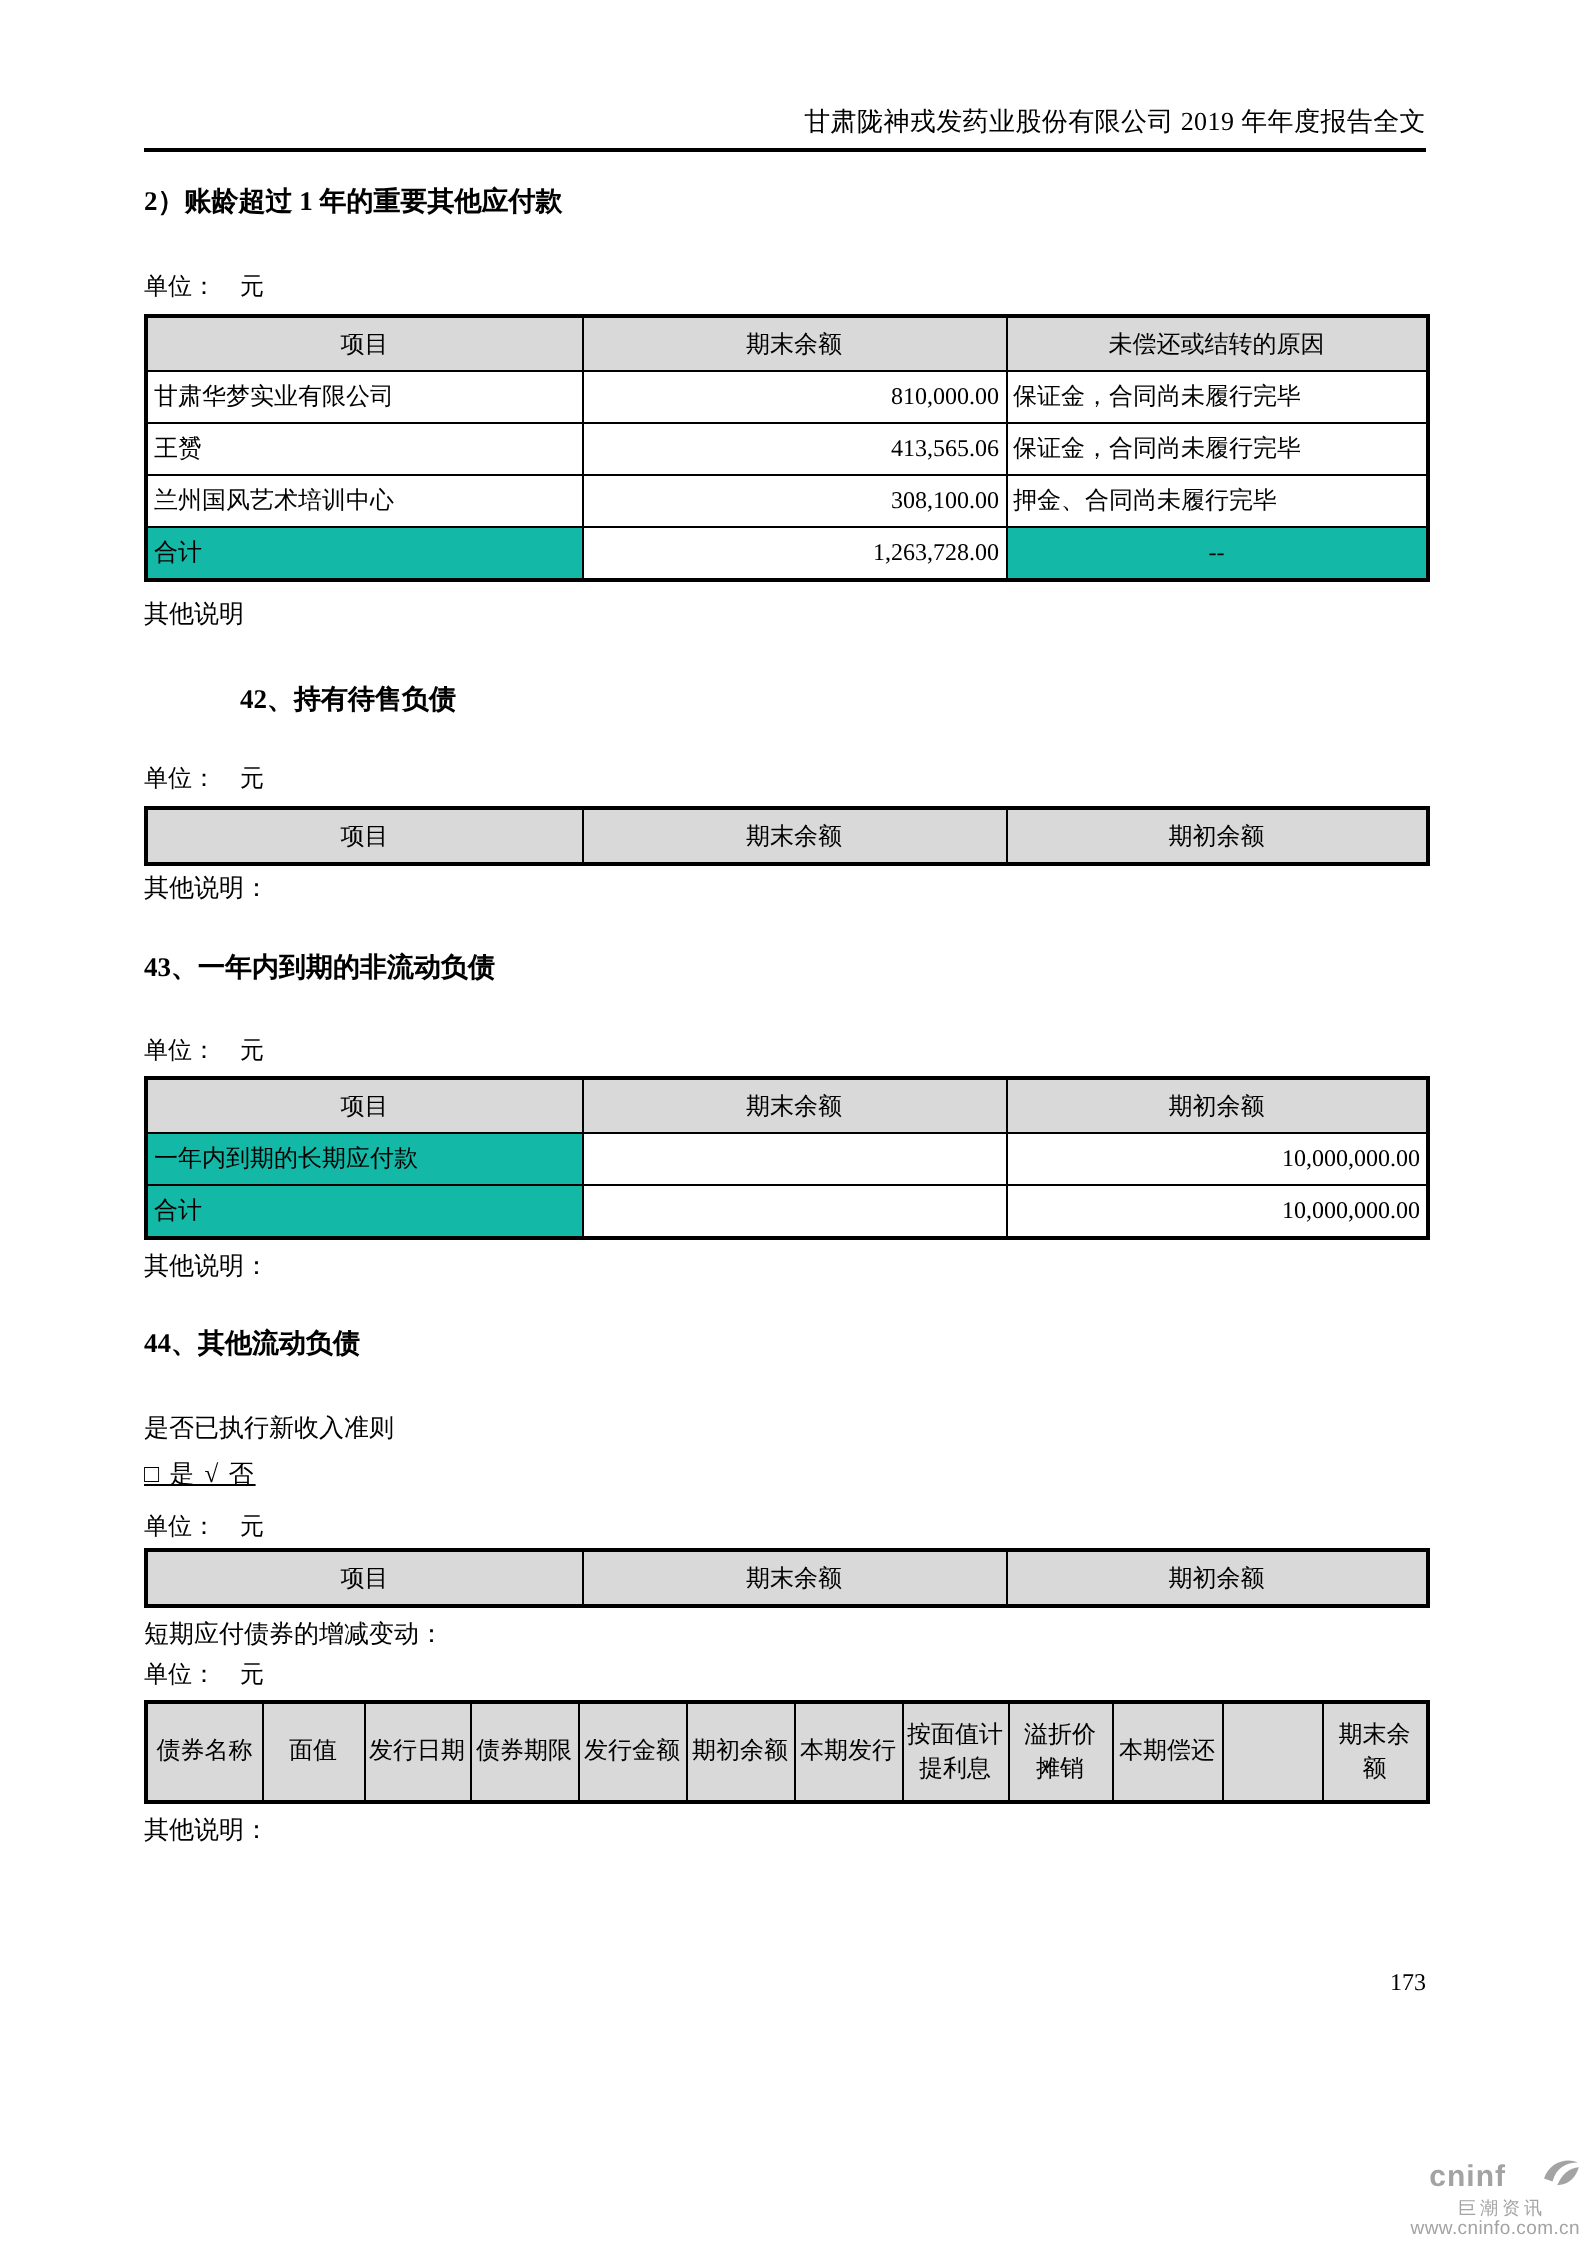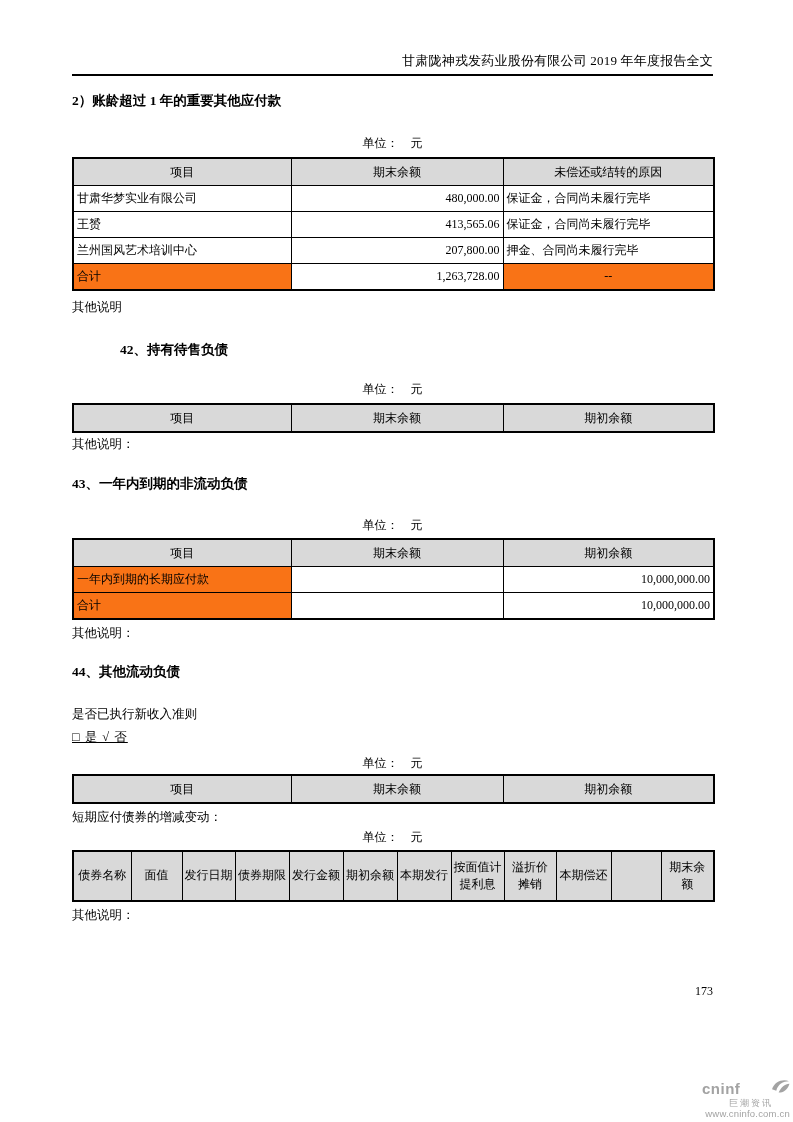--- a/index.html
+++ b/index.html
@@ -2,37 +2,37 @@
 <html><head>
 <meta charset="utf-8">
 <style>
   html,body{margin:0;padding:0;background:#fff;}
   .page{position:relative;width:793px;height:1122px;background:#ffffff;
         font-family:"Liberation Serif","DejaVu Serif",serif;color:#000;overflow:hidden;}
   .abs{position:absolute;left:72px;width:641px;}
   .hdr-title{top:52px;text-align:right;font-size:13px;letter-spacing:0.2px;}
   .hdr-rule{top:74px;border-top:2px solid #000;height:0;}
   .sec-title{font-weight:bold;font-size:13.5px;}
-  .unit{text-align:center;font-size:12px;}
+  .unit{text-align:left;font-size:12px;}
   .note{font-size:12.5px;}
   .bodyline{font-size:12.5px;}
   table.rpt{border-collapse:collapse;table-layout:fixed;width:641px;border:2px solid #000;}
   table.rpt th,table.rpt td{border:1px solid #000;font-size:12px;font-weight:normal;
         padding:0 3px;overflow:hidden;white-space:nowrap;margin-top:16px;}
   table.rpt th{background:#d9d9d9;text-align:center;height:26px;}
   td.item{text-align:left;padding-left:5px;height:25px;}
   td.num{text-align:right;padding-right:3px;}
   td.reason{text-align:left;padding-left:5px;}
   td.center{text-align:center;}
-  .shaded{background:#f97316;}
+  .shaded{background:#14b8a6;}
   table.bond th{white-space:normal;line-height:1.45;height:46px;padding:1px 2px;}
   .pagenum{top:984px;text-align:right;font-size:12px;}
   .logo{position:absolute;top:1078px;left:702px;width:88px;color:#a3a3a3;
         font-family:"Liberation Sans","DejaVu Sans",sans-serif;text-align:right;line-height:1.15;}
-  .logo-row1{display:flex;align-items:center;justify-content:space-between;gap:1px;}
+  .logo-row1{display:flex;align-items:center;justify-content:flex-end;gap:18px;}
   .logo-brand{font-weight:bold;font-size:15px;letter-spacing:0.5px;}
   .logo-cn{font-size:9px;letter-spacing:2px;margin-right:17px;}
   .logo-url{font-size:9.5px;letter-spacing:0.2px;}
 </style>
 </head>
 <body>
 
 <div class="page">
 
   <div class="abs hdr-title">甘肃陇神戎发药业股份有限公司 2019 年年度报告全文</div>
@@ -49,31 +49,31 @@
         <col style="width:211px">
       </colgroup>
     <tbody>
         <tr>
       <th>项目</th>
       <th>期末余额</th>
       <th>未偿还或结转的原因</th>
     </tr>
     <tr>
       <td class="item">甘肃华梦实业有限公司</td>
-      <td class="num">480,000.00</td>
+      <td class="num">810,000.00</td>
       <td class="reason">保证金，合同尚未履行完毕</td>
     </tr>
     <tr>
       <td class="item">王赟</td>
       <td class="num">413,565.06</td>
       <td class="reason">保证金，合同尚未履行完毕</td>
     </tr>
     <tr>
       <td class="item">兰州国风艺术培训中心</td>
-      <td class="num">207,800.00</td>
+      <td class="num">308,100.00</td>
       <td class="reason">押金、合同尚未履行完毕</td>
     </tr>
     <tr>
       <td class="item shaded">合计</td>
       <td class="num">1,263,728.00</td>
       <td class="center shaded">--</td>
     </tr>
   </tbody>
     </table>
 

